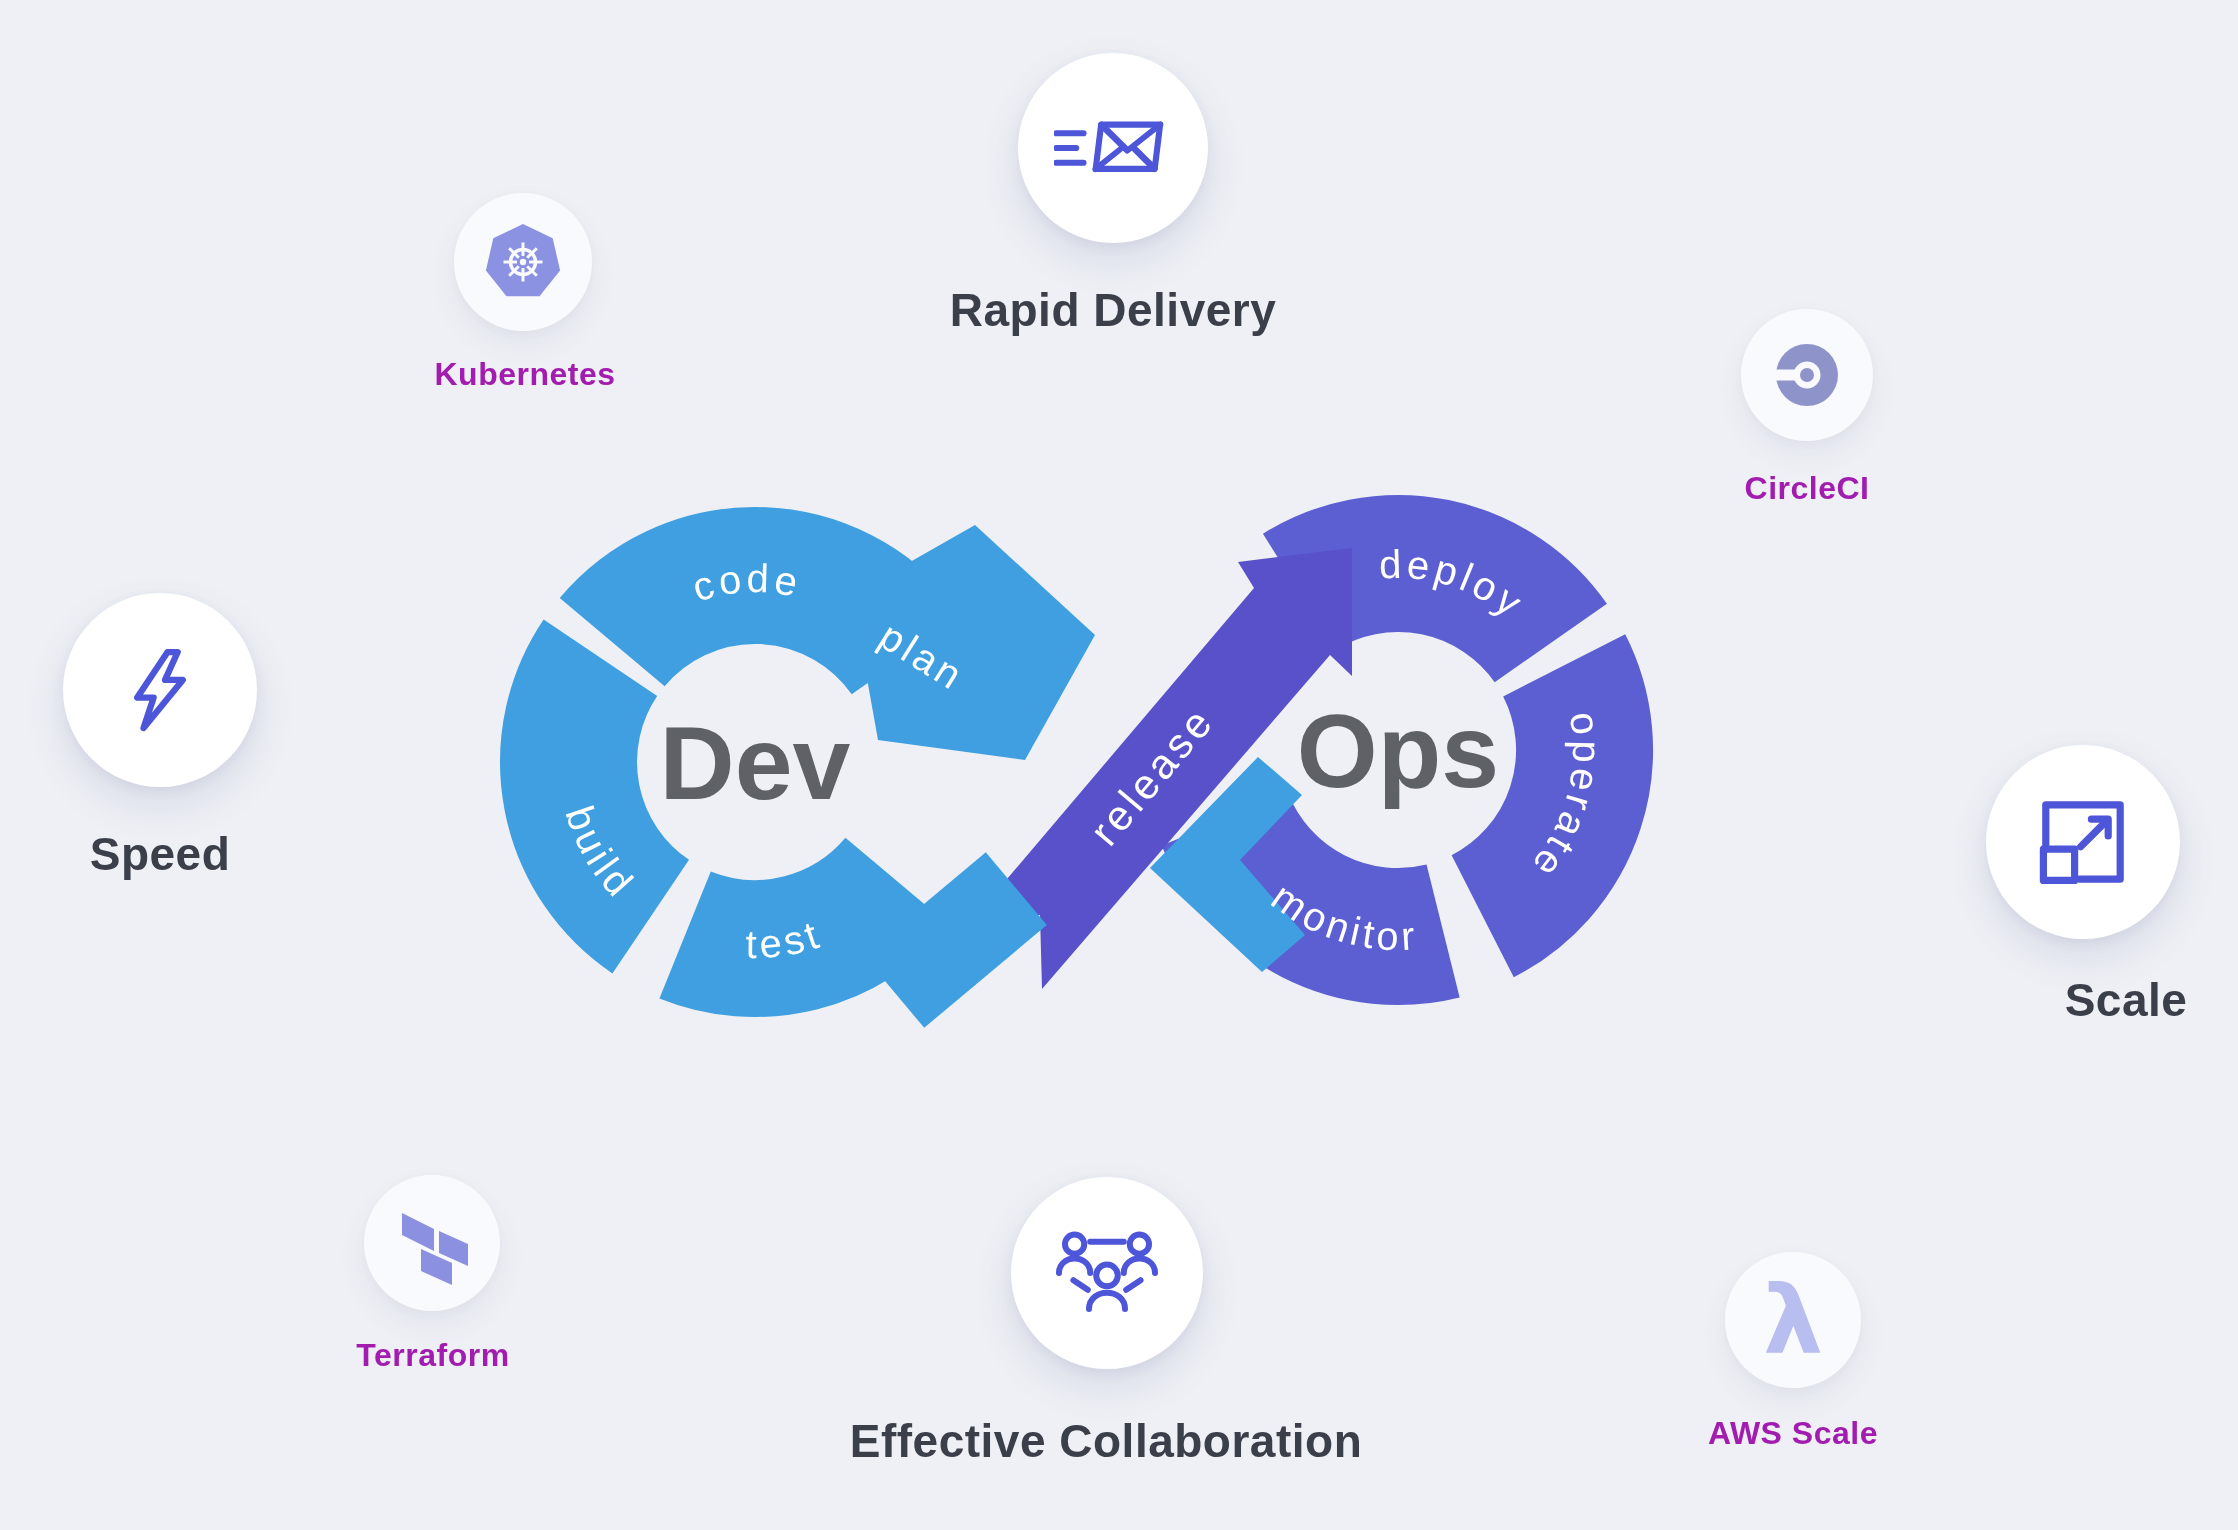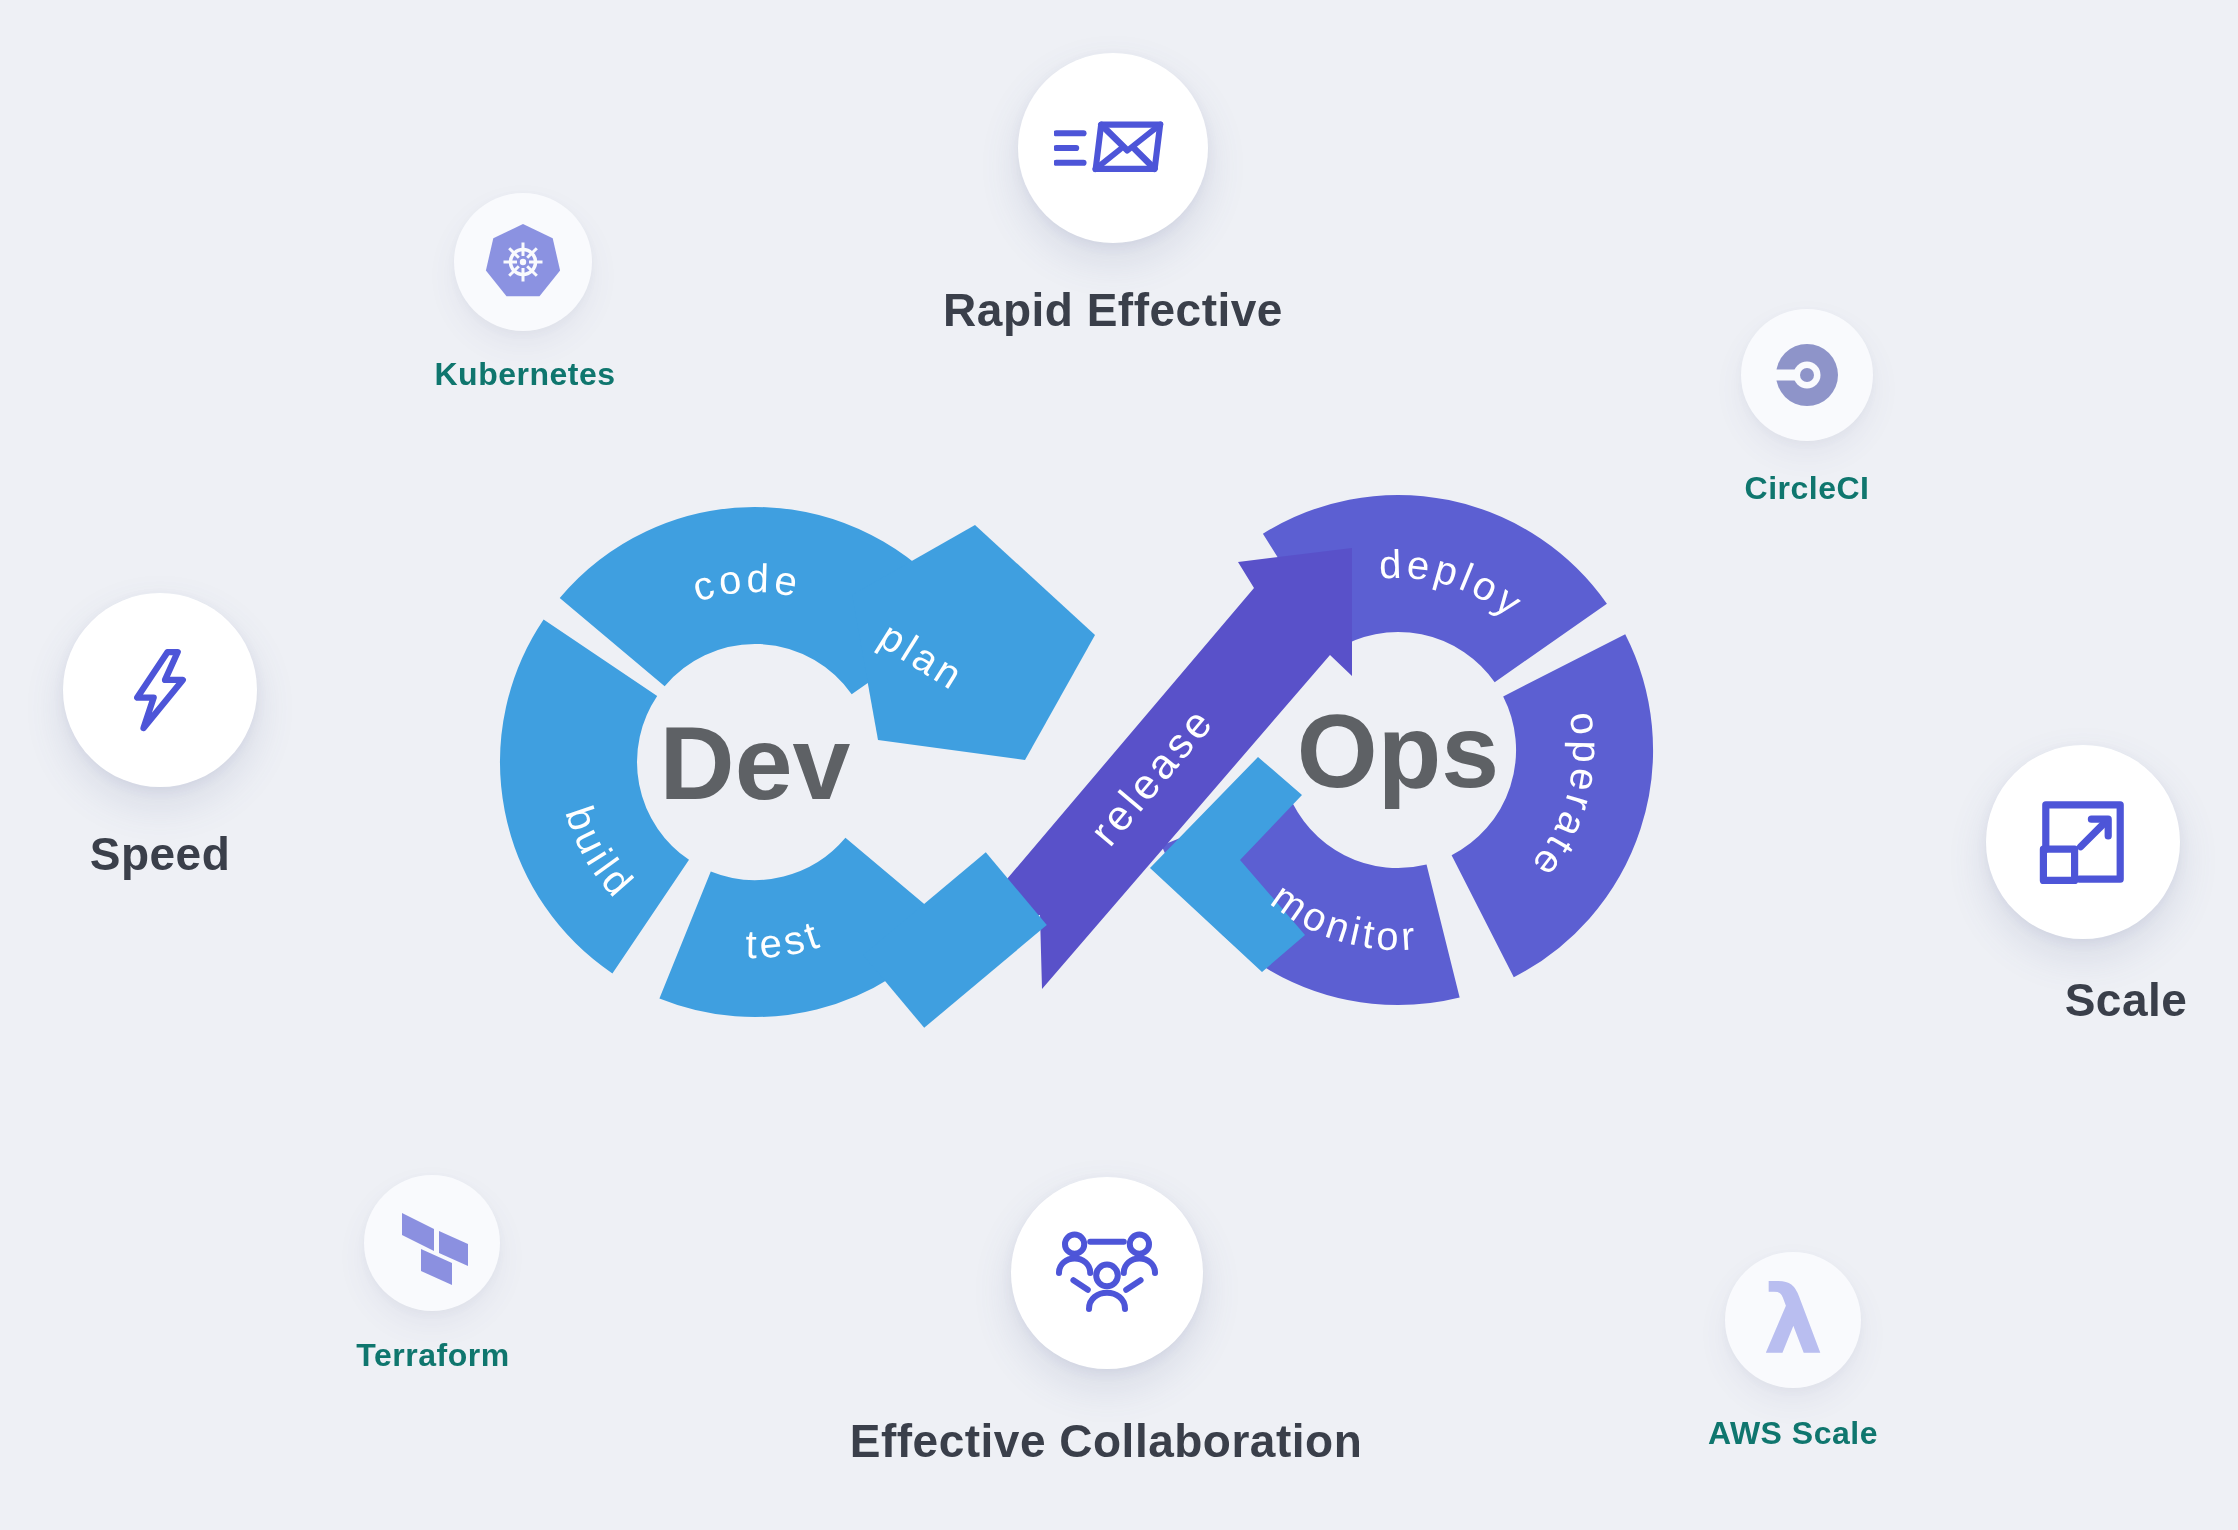--- a/index.html
+++ b/index.html
@@ -31,21 +31,21 @@
   .circle.tool{
     background:#f9fafd;
     box-shadow:0 14px 30px rgba(80,92,140,.07), 0 3px 8px rgba(80,92,140,.04);
   }
   .label{
     position:absolute;transform:translateX(-50%);
     white-space:nowrap;text-align:center;
     font-weight:800;color:#3a3f4a;font-size:46px;letter-spacing:.5px;
   }
   .label.feature{color:#3a3f4a;}
-  .label.tool-label{font-size:32px;font-weight:bold;color:#0f766e;letter-spacing:.5px;}
+  .label.tool-label{font-size:32px;font-weight:bold;color:#a21caf;letter-spacing:.5px;}
   .label.wrap{white-space:normal;width:540px;line-height:1.36;}
   .icon-stroke{stroke:#4d55d8;fill:none;stroke-linecap:round;stroke-linejoin:round;}
   .lambda-glyph{
     font-family:"DejaVu Sans", sans-serif;font-weight:bold;
     fill:#b9bef0;text-anchor:middle;
   }
 </style>
 </head>
 <body>
 
@@ -113,21 +113,21 @@
         <line x1="-46" y1="12" x2="-24" y2="12"></line>
         <g transform="skewX(-7)">
           <rect x="-12" y="-19" width="48" height="36"></rect>
           <path d="M -12 -19 L 12 2 L 36 -19"></path>
           <path d="M -12 17 L 6 1"></path>
           <path d="M 36 17 L 18 1"></path>
         </g>
       </g>
     </svg>
   </div>
-  <div class="label feature" style="left:1113px;top:283px;">Rapid Effective</div>
+  <div class="label feature" style="left:1113px;top:283px;">Rapid Delivery</div>
 </div>
 
 <div class="node">
   <div class="circle" style="left:63px;top:593px;width:194px;height:194px;">
     <svg width="78" height="86" viewBox="-30 -34 60 68">
       <path class="icon-stroke" stroke-width="5" d="M 6 -30 L -18 6 L -5 6 L -13 30 L 18 -8 L 4 -8 L 14 -30 Z"></path>
     </svg>
   </div>
   <div class="label feature" style="left:160px;top:827px;">Speed</div>
 </div>

